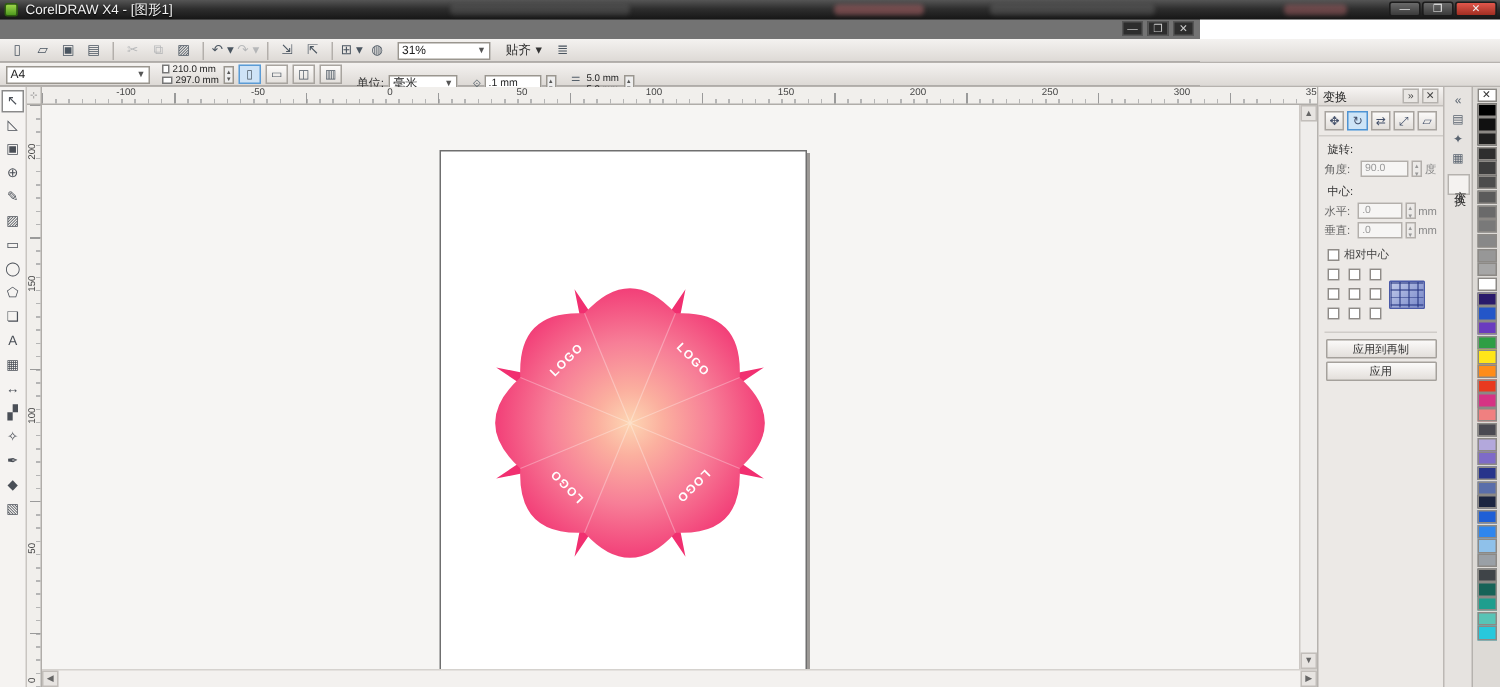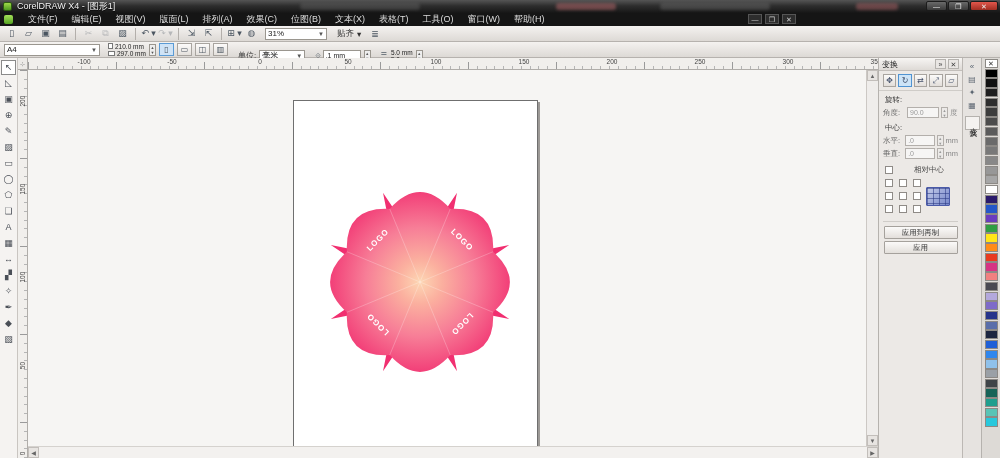--- a/index.html
+++ b/index.html
@@ -120,21 +120,21 @@
     font-size:8px; line-height:12px; text-align:center; color:#43506a; }
   .xf-btn.active { background:#cde4f7; border-color:#4f93d2; }
   .dk-label { padding:4px 6px 1px; color:#333; }
   .dk-row { display:flex; align-items:center; padding:1px 4px; gap:2px; }
   .dk-row .lb { width:22px; color:#666; }
   .dk-input { width:32px; height:11px; border:1px solid #b3afab; background:#f6f5f4;
     color:#9a9a9a; font-size:7px; line-height:10px; padding:0 2px; }
   .dk-spin { width:7px; height:11px; border:1px solid #b3afab; background:#eceae8;
     font-size:4px; line-height:5px; text-align:center; color:#999; }
   .dk-unit { color:#888; }
-  .chk-row { display:flex; align-items:center; gap:21px; padding:5px 6px 2px; color:#444; }
+  .chk-row { display:flex; align-items:center; gap:3px; padding:5px 6px 2px; color:#444; }
   .chk { width:8px; height:8px; border:1px solid #8f8b87; background:#fff; }
   #anchor-zone { display:flex; padding:2px 6px; gap:4px; align-items:center; }
   #anchor-grid { display:grid; grid-template-columns:repeat(3,9px); grid-gap:5px; }
   #dup-icon { width:24px; height:19px; border:1px solid #4a5aa8; border-radius:1px;
     background:
       repeating-linear-gradient(to right,rgba(40,55,130,.55) 0 1px,transparent 1px 6px),
       repeating-linear-gradient(to bottom,rgba(40,55,130,.55) 0 1px,transparent 1px 5px),
       linear-gradient(135deg,#c3cbe9,#7586c9); }
   .dk-sep { height:1px; background:#cfccc8; margin:6px 4px 4px; }
   .dk-button { display:block; width:74px; margin:2px auto; height:13px; font-size:7.5px;
@@ -167,36 +167,20 @@
     <div class="smudge abs" style="left:556px;top:3px;width:60px;height:7px;background:rgba(200,110,115,.45);"></div>
     <div class="smudge abs" style="left:660px;top:3px;width:110px;height:7px;background:rgba(150,150,150,.25);"></div>
     <div class="smudge abs" style="left:856px;top:3px;width:42px;height:7px;background:rgba(200,110,115,.4);"></div>
     <div class="win-btns">
       <div class="win-btn">—</div>
       <div class="win-btn">❐</div>
       <div class="win-btn close">✕</div>
     </div>
   </div>
 
-  <div id="menubar" class="abs">
-    <div id="menu-logo"></div>
-
-  <div class="menu-item">文件(F)</div>
-      <div class="menu-item">编辑(E)</div>
-      <div class="menu-item">视图(V)</div>
-      <div class="menu-item">版面(L)</div>
-      <div class="menu-item">排列(A)</div>
-      <div class="menu-item">效果(C)</div>
-      <div class="menu-item">位图(B)</div>
-      <div class="menu-item">文本(X)</div>
-      <div class="menu-item">表格(T)</div>
-      <div class="menu-item">工具(O)</div>
-      <div class="menu-item">窗口(W)</div>
-      <div class="menu-item">帮助(H)</div>
-    </div>
   <div id="doc-win-btns">
     <div class="doc-btn">—</div>
     <div class="doc-btn">❐</div>
     <div class="doc-btn">✕</div>
   </div>
 
   <div id="stdbar" class="abs">
     <span id="tb-icons" style="display:flex;align-items:center;gap:2px;">
 
     <div class="tb-icon">▯</div>

